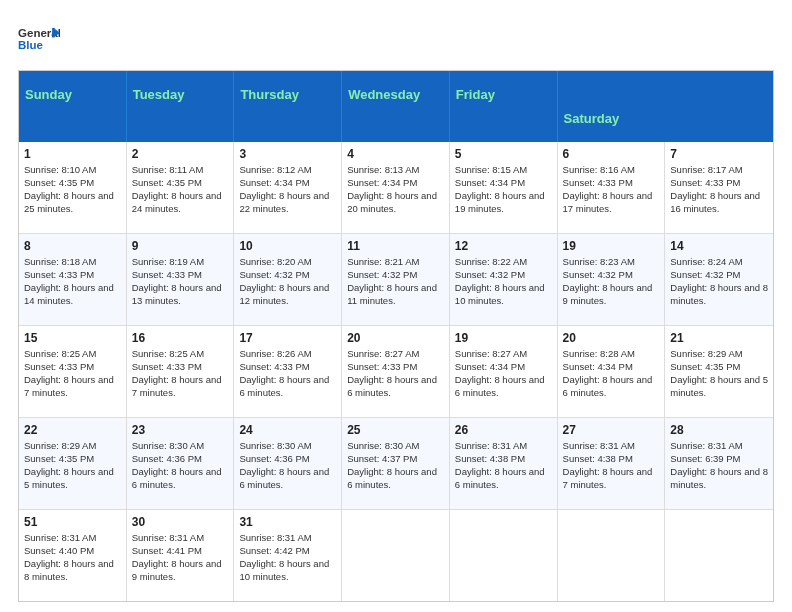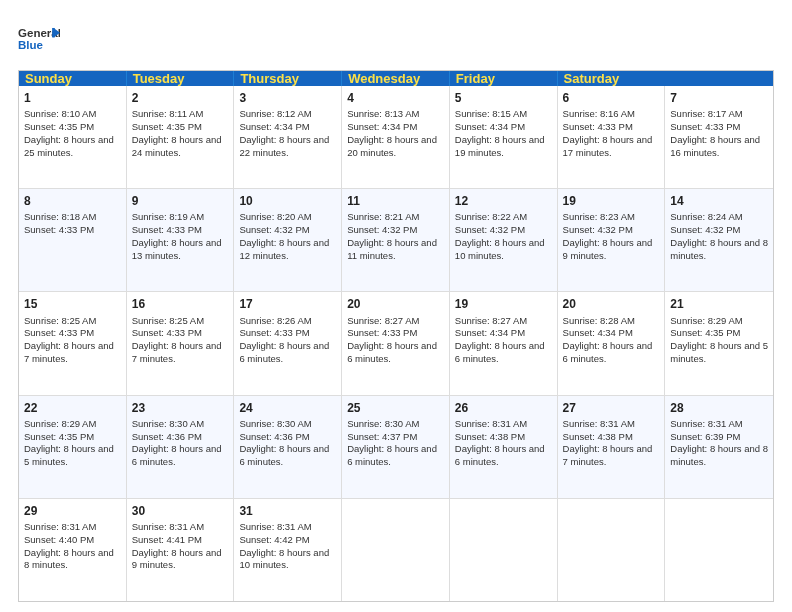--- a/index.html
+++ b/index.html
@@ -46,27 +46,27 @@
       display: flex;
       flex-direction: column;
       border: 1px solid #ccc;
     }
     .cal-header {
       display: grid;
       grid-template-columns: repeat(7, 1fr);
       background: #1565C0;
     }
     .cal-header-cell {
-      color: #fde047;
+      color: #86efac;
       font-size: 13px;
       font-weight: bold;
-      padding: 0 6px;
+      padding: 16px 6px;
       border-right: 1px solid #1e7fd4;
     }
-    .cal-header-cell:last-child { border-right: none; }
+    .cal-header-cell:last-child { border-right: none; margin-top: 24px; }
     .cal-body {
       flex: 1;
       display: flex;
       flex-direction: column;
     }
     .cal-row {
       display: grid;
       grid-template-columns: repeat(7, 1fr);
       flex: 1;
       border-top: 1px solid #ddd;
@@ -133,21 +133,21 @@
     <div class="cal-row">
           <div class="cal-cell"><span class="day-num">1</span><span>Sunrise: 8:10 AM</span><br><span>Sunset: 4:35 PM</span><br><span>Daylight: 8 hours and 25 minutes.</span></div>
           <div class="cal-cell"><span class="day-num">2</span><span>Sunrise: 8:11 AM</span><br><span>Sunset: 4:35 PM</span><br><span>Daylight: 8 hours and 24 minutes.</span></div>
           <div class="cal-cell"><span class="day-num">3</span><span>Sunrise: 8:12 AM</span><br><span>Sunset: 4:34 PM</span><br><span>Daylight: 8 hours and 22 minutes.</span></div>
           <div class="cal-cell"><span class="day-num">4</span><span>Sunrise: 8:13 AM</span><br><span>Sunset: 4:34 PM</span><br><span>Daylight: 8 hours and 20 minutes.</span></div>
           <div class="cal-cell"><span class="day-num">5</span><span>Sunrise: 8:15 AM</span><br><span>Sunset: 4:34 PM</span><br><span>Daylight: 8 hours and 19 minutes.</span></div>
           <div class="cal-cell"><span class="day-num">6</span><span>Sunrise: 8:16 AM</span><br><span>Sunset: 4:33 PM</span><br><span>Daylight: 8 hours and 17 minutes.</span></div>
           <div class="cal-cell"><span class="day-num">7</span><span>Sunrise: 8:17 AM</span><br><span>Sunset: 4:33 PM</span><br><span>Daylight: 8 hours and 16 minutes.</span></div>
         </div>
         <div class="cal-row">
-          <div class="cal-cell"><span class="day-num">8</span><span>Sunrise: 8:18 AM</span><br><span>Sunset: 4:33 PM</span><br></div>
+          <div class="cal-cell"><span class="day-num">8</span><span>Sunrise: 8:18 AM</span><br><span>Sunset: 4:33 PM</span><br><span>Daylight: 8 hours and 14 minutes.</span></div>
           <div class="cal-cell"><span class="day-num">9</span><span>Sunrise: 8:19 AM</span><br><span>Sunset: 4:33 PM</span><br><span>Daylight: 8 hours and 13 minutes.</span></div>
           <div class="cal-cell"><span class="day-num">10</span><span>Sunrise: 8:20 AM</span><br><span>Sunset: 4:32 PM</span><br><span>Daylight: 8 hours and 12 minutes.</span></div>
           <div class="cal-cell"><span class="day-num">11</span><span>Sunrise: 8:21 AM</span><br><span>Sunset: 4:32 PM</span><br><span>Daylight: 8 hours and 11 minutes.</span></div>
           <div class="cal-cell"><span class="day-num">12</span><span>Sunrise: 8:22 AM</span><br><span>Sunset: 4:32 PM</span><br><span>Daylight: 8 hours and 10 minutes.</span></div>
           <div class="cal-cell"><span class="day-num">19</span><span>Sunrise: 8:23 AM</span><br><span>Sunset: 4:32 PM</span><br><span>Daylight: 8 hours and 9 minutes.</span></div>
           <div class="cal-cell"><span class="day-num">14</span><span>Sunrise: 8:24 AM</span><br><span>Sunset: 4:32 PM</span><br><span>Daylight: 8 hours and 8 minutes.</span></div>
         </div>
         <div class="cal-row">
           <div class="cal-cell"><span class="day-num">15</span><span>Sunrise: 8:25 AM</span><br><span>Sunset: 4:33 PM</span><br><span>Daylight: 8 hours and 7 minutes.</span></div>
           <div class="cal-cell"><span class="day-num">16</span><span>Sunrise: 8:25 AM</span><br><span>Sunset: 4:33 PM</span><br><span>Daylight: 8 hours and 7 minutes.</span></div>
@@ -160,21 +160,21 @@
         <div class="cal-row">
           <div class="cal-cell"><span class="day-num">22</span><span>Sunrise: 8:29 AM</span><br><span>Sunset: 4:35 PM</span><br><span>Daylight: 8 hours and 5 minutes.</span></div>
           <div class="cal-cell"><span class="day-num">23</span><span>Sunrise: 8:30 AM</span><br><span>Sunset: 4:36 PM</span><br><span>Daylight: 8 hours and 6 minutes.</span></div>
           <div class="cal-cell"><span class="day-num">24</span><span>Sunrise: 8:30 AM</span><br><span>Sunset: 4:36 PM</span><br><span>Daylight: 8 hours and 6 minutes.</span></div>
           <div class="cal-cell"><span class="day-num">25</span><span>Sunrise: 8:30 AM</span><br><span>Sunset: 4:37 PM</span><br><span>Daylight: 8 hours and 6 minutes.</span></div>
           <div class="cal-cell"><span class="day-num">26</span><span>Sunrise: 8:31 AM</span><br><span>Sunset: 4:38 PM</span><br><span>Daylight: 8 hours and 6 minutes.</span></div>
           <div class="cal-cell"><span class="day-num">27</span><span>Sunrise: 8:31 AM</span><br><span>Sunset: 4:38 PM</span><br><span>Daylight: 8 hours and 7 minutes.</span></div>
           <div class="cal-cell"><span class="day-num">28</span><span>Sunrise: 8:31 AM</span><br><span>Sunset: 6:39 PM</span><br><span>Daylight: 8 hours and 8 minutes.</span></div>
         </div>
         <div class="cal-row">
-          <div class="cal-cell"><span class="day-num">29</span><span>Sunrise: 8:31 AM</span><br><span>Sunset: 4:40 PM</span><br><span>Daylight: 8 hours and 8 minutes.</span></div>
+          <div class="cal-cell"><span class="day-num">51</span><span>Sunrise: 8:31 AM</span><br><span>Sunset: 4:40 PM</span><br><span>Daylight: 8 hours and 8 minutes.</span></div>
           <div class="cal-cell"><span class="day-num">30</span><span>Sunrise: 8:31 AM</span><br><span>Sunset: 4:41 PM</span><br><span>Daylight: 8 hours and 9 minutes.</span></div>
           <div class="cal-cell"><span class="day-num">31</span><span>Sunrise: 8:31 AM</span><br><span>Sunset: 4:42 PM</span><br><span>Daylight: 8 hours and 10 minutes.</span></div>
           <div class="cal-cell empty"></div>
           <div class="cal-cell empty"></div>
           <div class="cal-cell empty"></div>
           <div class="cal-cell empty"></div>
         </div>
       </div>
   </div>
 </div>

